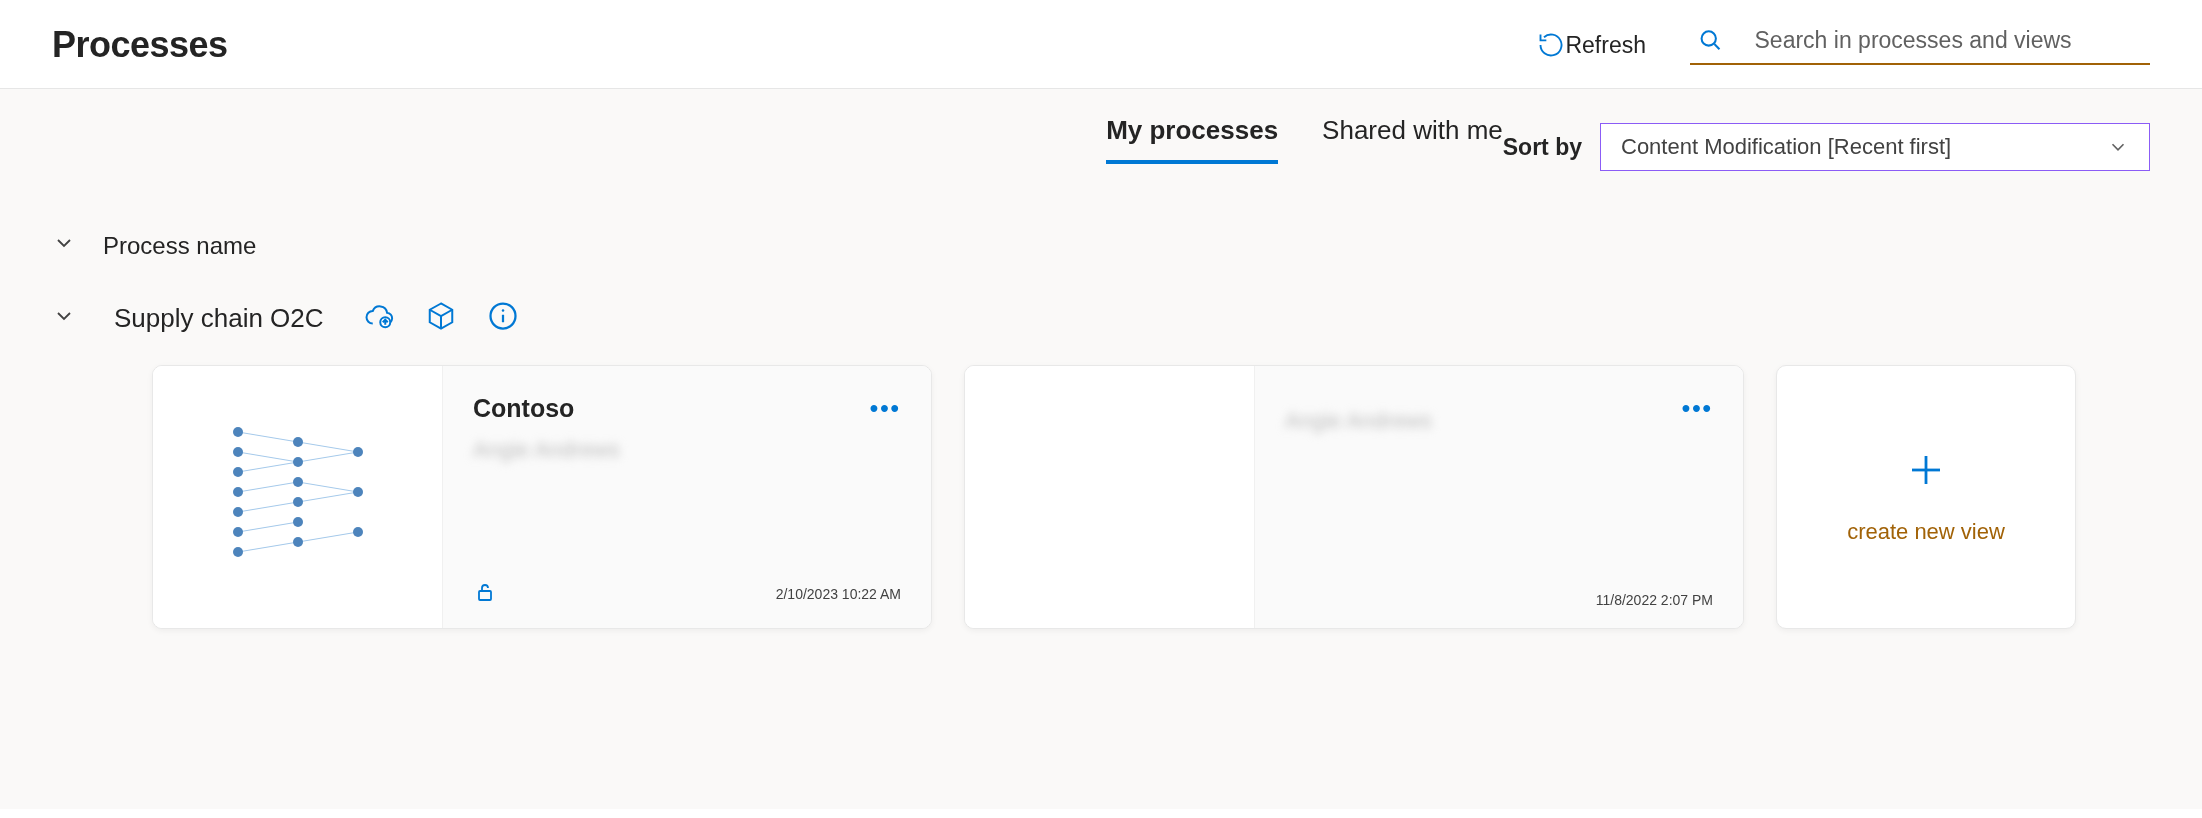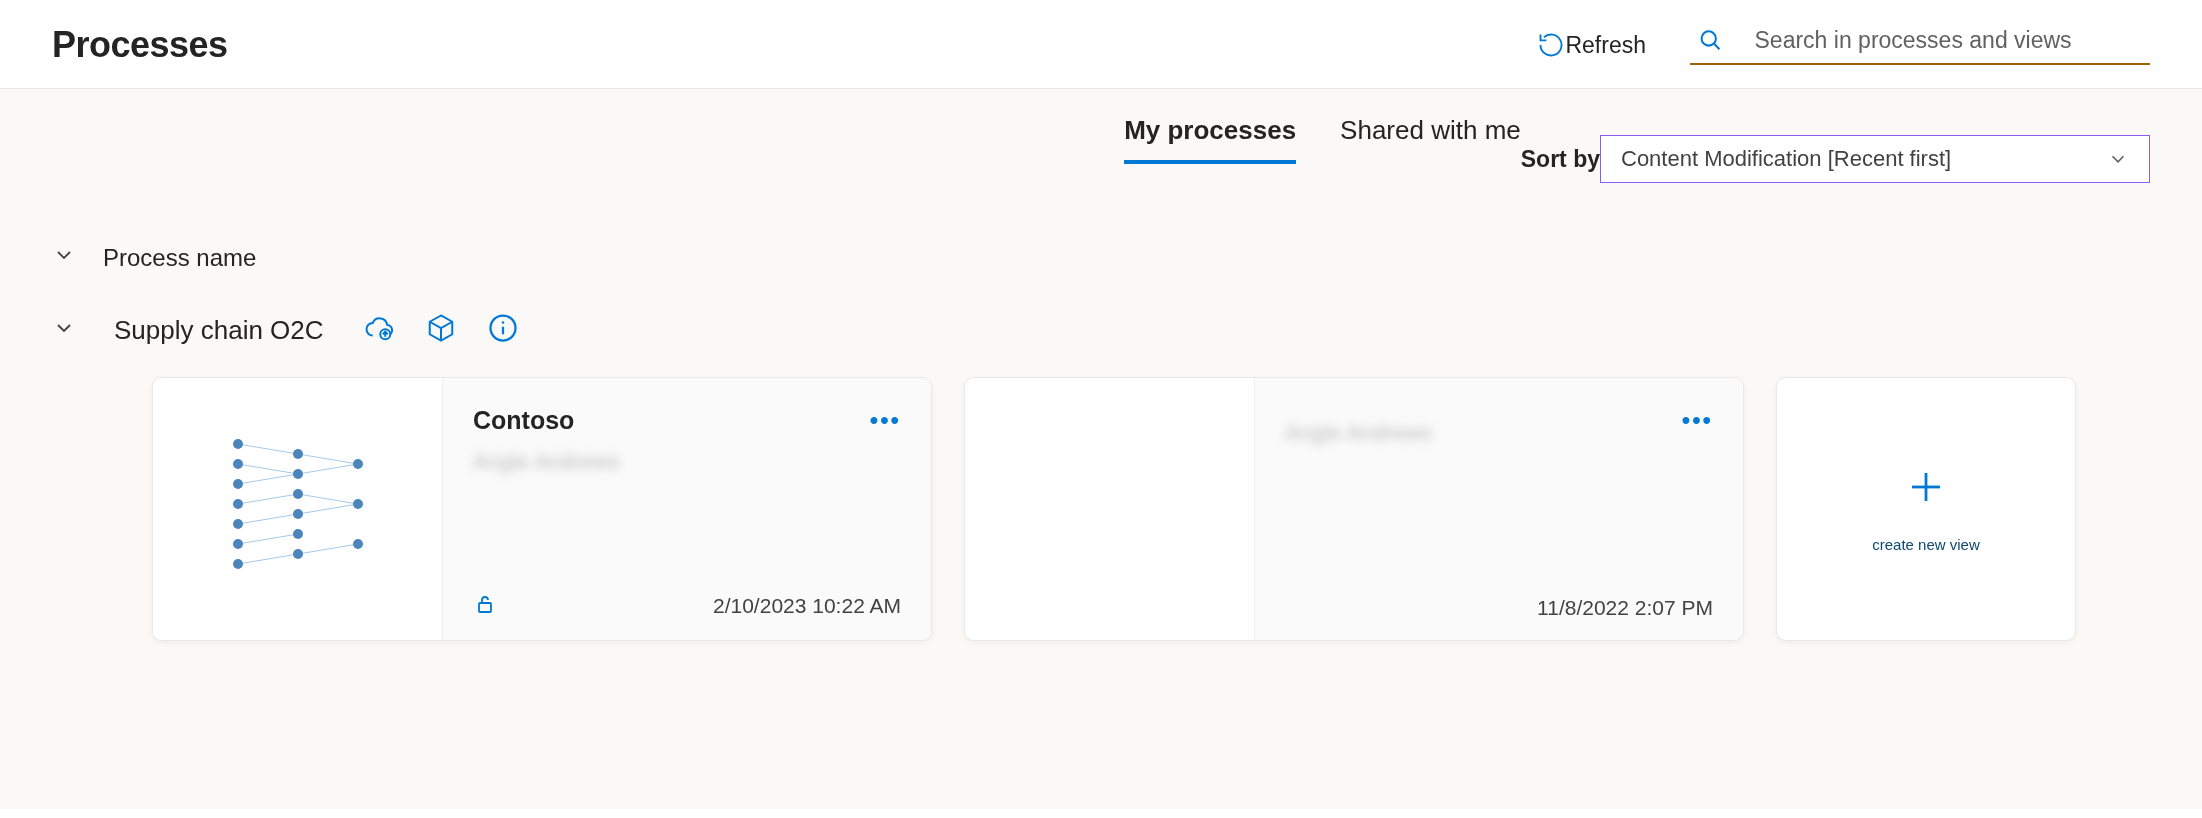--- a/index.html
+++ b/index.html
@@ -82,21 +82,22 @@
     cursor: pointer;
   }
   .tab.active {
     font-weight: 600;
     border-bottom: 4px solid #0078d4;
   }
 
   .sort-wrap {
     display: flex;
     align-items: center;
-    margin-top: 20px;
+    gap: 18px;
+    margin-top: 8px;
   }
   .sort-label { font-size: 23px; font-weight:600; color:#242424; }
   .sort-select {
     display: flex;
     align-items: center;
     justify-content: space-between;
     border: 1px solid #8b5cf6;
     background: #ffffff;
     padding: 10px 20px;
     font-size: 22px;
@@ -184,38 +185,38 @@
     letter-spacing: 2px;
     font-weight:700;
   }
   .card .footer {
     margin-top: auto;
     display: flex;
     align-items: center;
     justify-content: space-between;
   }
   .card .footer .lock { color:#0078d4; }
-  .card .footer .date { font-size: 21px; color:#424242; }
+  .card .footer .date { font-size: 14px; color:#424242; }
 
   .new-card {
     width: 300px;
     height: 264px;
     background: #ffffff;
     border: 1px solid #e8e8e8;
     border-radius: 10px;
     box-shadow: 0 2px 6px rgba(0,0,0,0.05);
     display: flex;
     flex-direction: column;
     align-items: center;
     justify-content: center;
     gap: 28px;
     cursor: pointer;
   }
   .new-card svg { color:#0078d4; }
-  .new-card .nlabel { font-size: 15px; color:#0c4a6e; }
+  .new-card .nlabel { font-size: 22px; color:#a16207; }
 </style>
 </head>
 <body>
 
 <div class="header">
   <div class="page-title">Processes</div>
 
   <div class="header-actions">
     <div class="refresh-btn">
       <svg width="28" height="28" viewBox="0 0 24 24" fill="none" stroke="currentColor" stroke-width="1.6">

